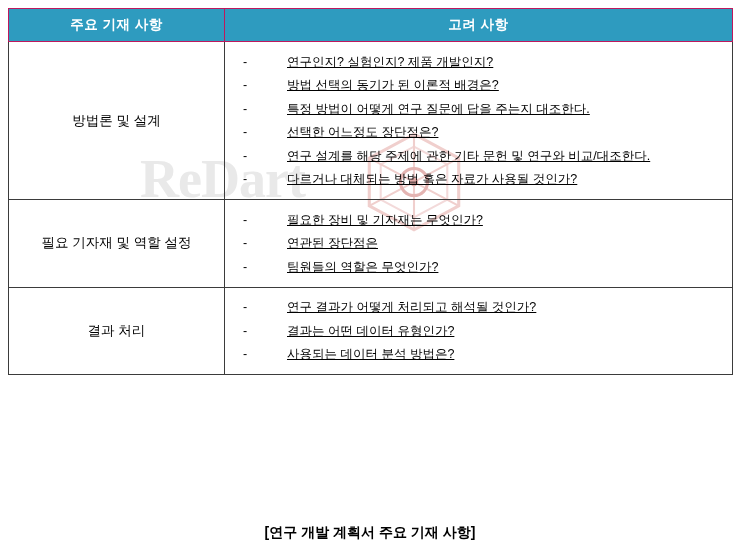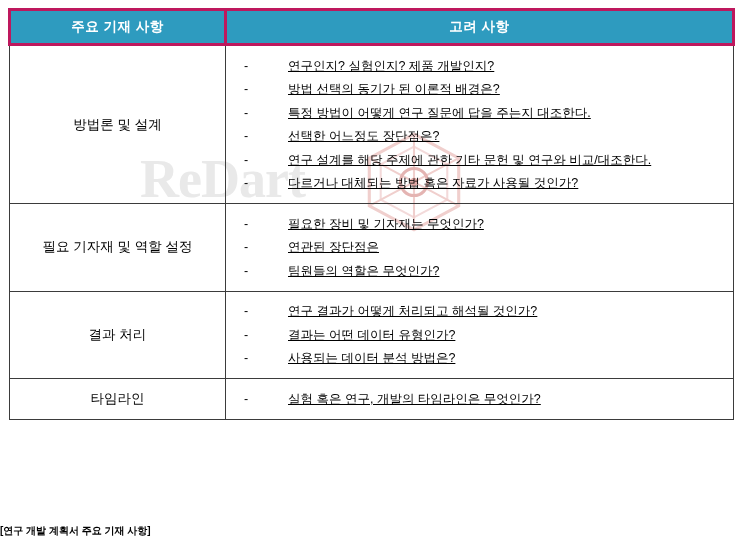--- a/index.html
+++ b/index.html
@@ -58,21 +58,21 @@
   }
   table.main col.c1 { width: 216px; }
   table.main col.c2 { width: 508px; }
 
   table.main th {
     background: #2e9bbf;
     color: #ffffff;
     font-size: 13.5px;
     font-weight: bold;
     height: 30px;
-    border: 3px solid #be185d;
+    border: 1px solid #be185d;
     letter-spacing: 0.5px;
   }
 
   table.main td {
     border-left: 1px solid #3b3b3b;
     border-right: 1px solid #3b3b3b;
     border-bottom: 1px solid #3b3b3b;
     vertical-align: middle;
     background: transparent;
   }
@@ -106,21 +106,22 @@
   ul.bullets li .txt {
     flex: 1 1 auto;
     text-decoration: underline;
   }
 
   #caption {
     position: absolute;
     left: 0;
     right: 0;
     top: 524px;
-    font-size: 10px;
+    text-align: center;
+    font-size: 14px;
     font-weight: bold;
     color: #000000;
   }
 </style>
 </head>
 <body>
 
 <div id="watermark">
   <div class="wm-text">ReDart</div>
   <svg class="wm-mark" viewBox="0 0 100 100">
@@ -207,28 +208,17 @@
                 <span class="dash">-</span>
                 <span class="txt">결과는 어떤 데이터 유형인가?</span>
               </li>
             <li>
                 <span class="dash">-</span>
                 <span class="txt">사용되는 데이터 분석 방법은?</span>
               </li>
           </ul>
         </td>
       </tr>
-      <tr>
-        <td class="cat">타임라인</td>
-        <td class="items">
-          <ul class="bullets">
-            <li>
-                <span class="dash">-</span>
-                <span class="txt">실험 혹은 연구, 개발의 타임라인은 무엇인가?</span>
-              </li>
-          </ul>
-        </td>
-      </tr>
     </tbody>
   </table>
 </div>
 
 <div id="caption">[연구 개발 계획서 주요 기재 사항]</div>
 
 </body></html>

